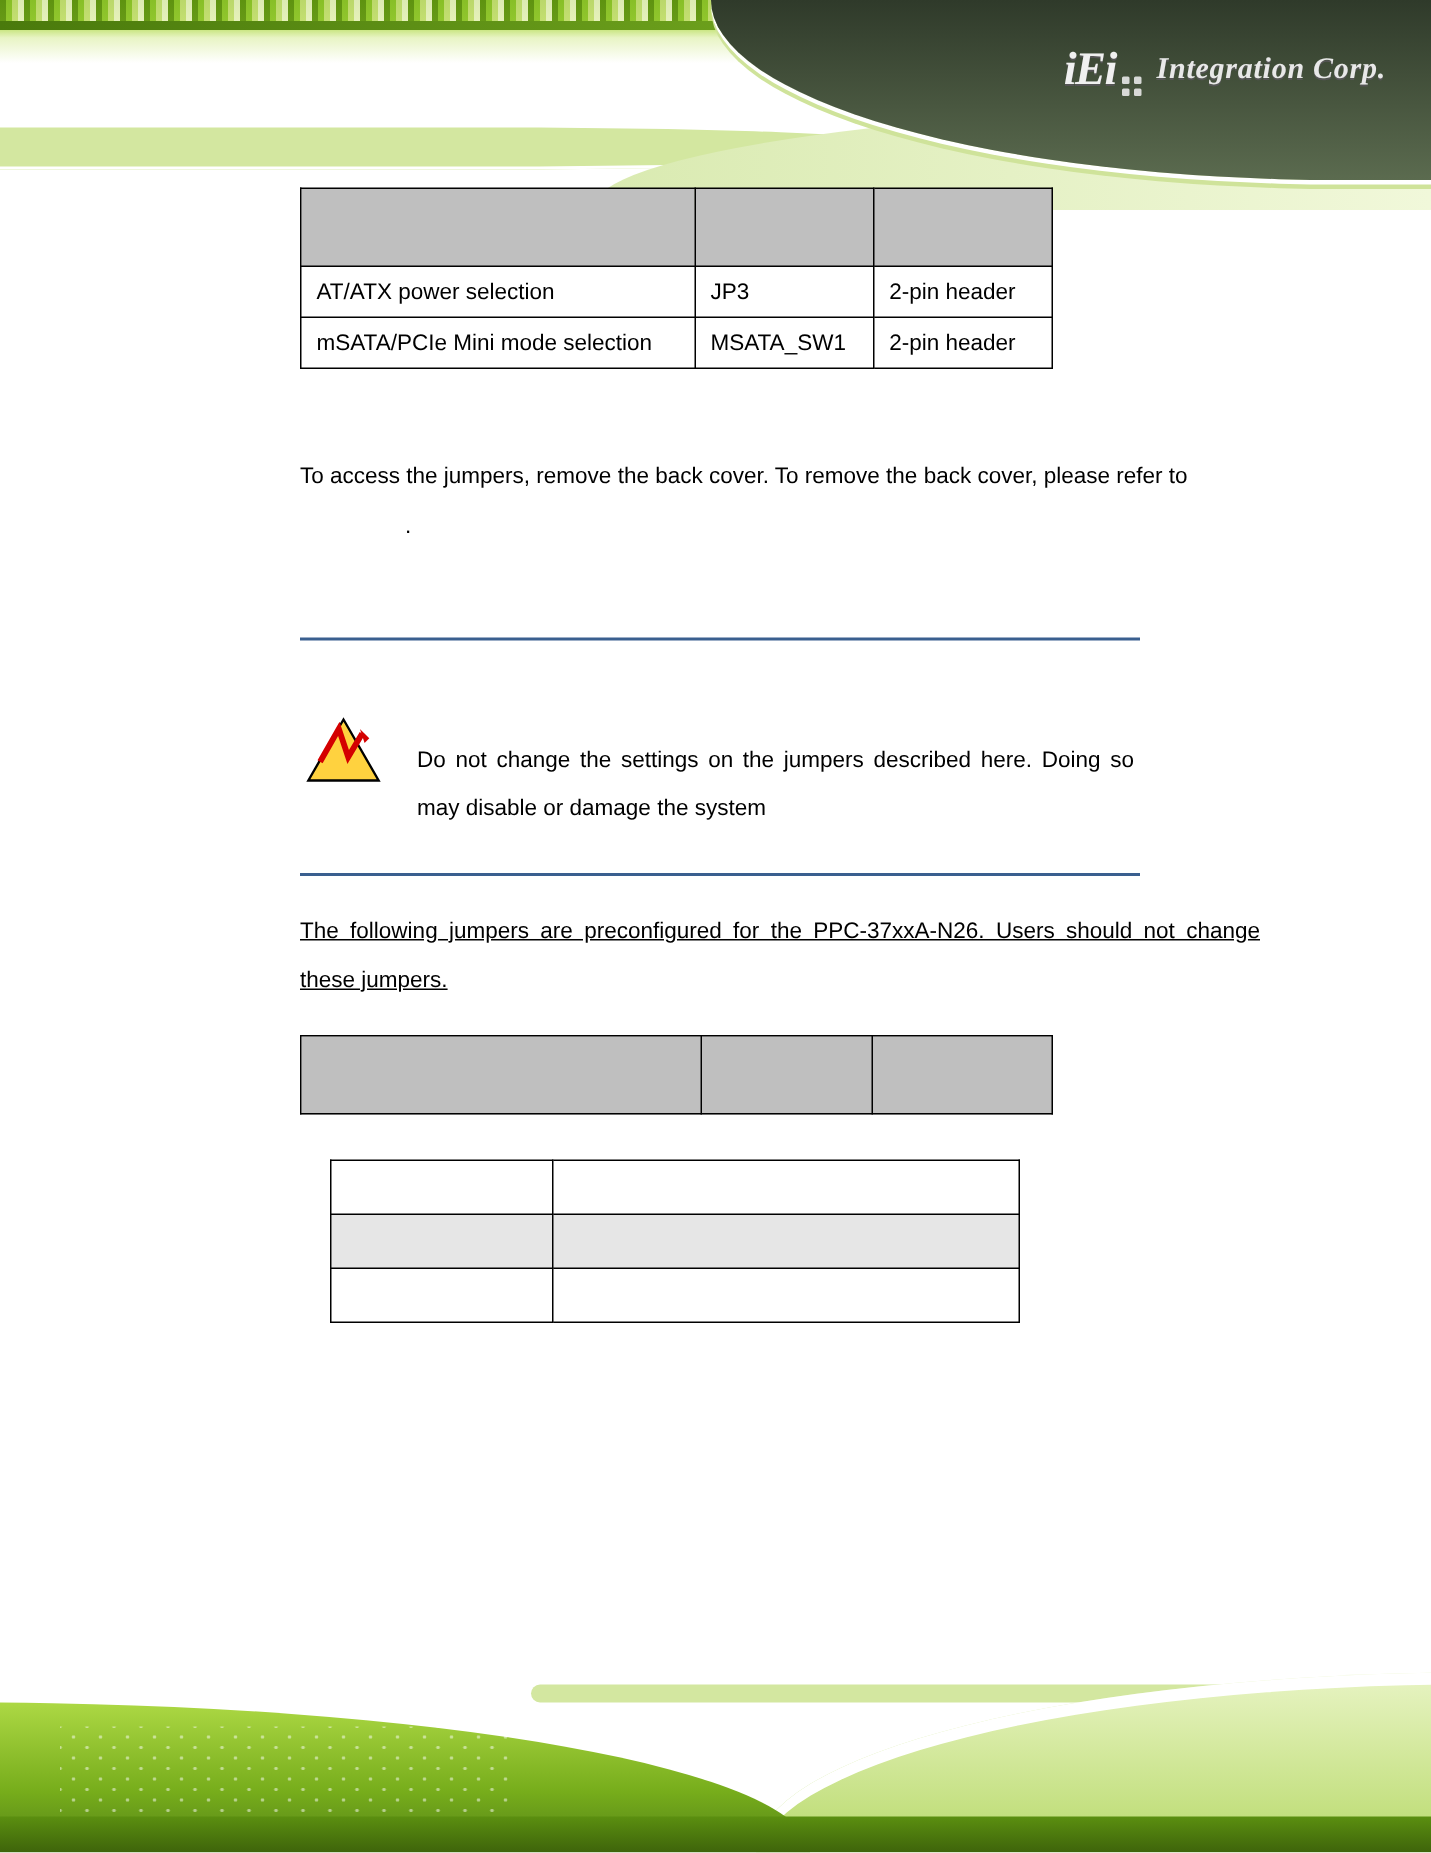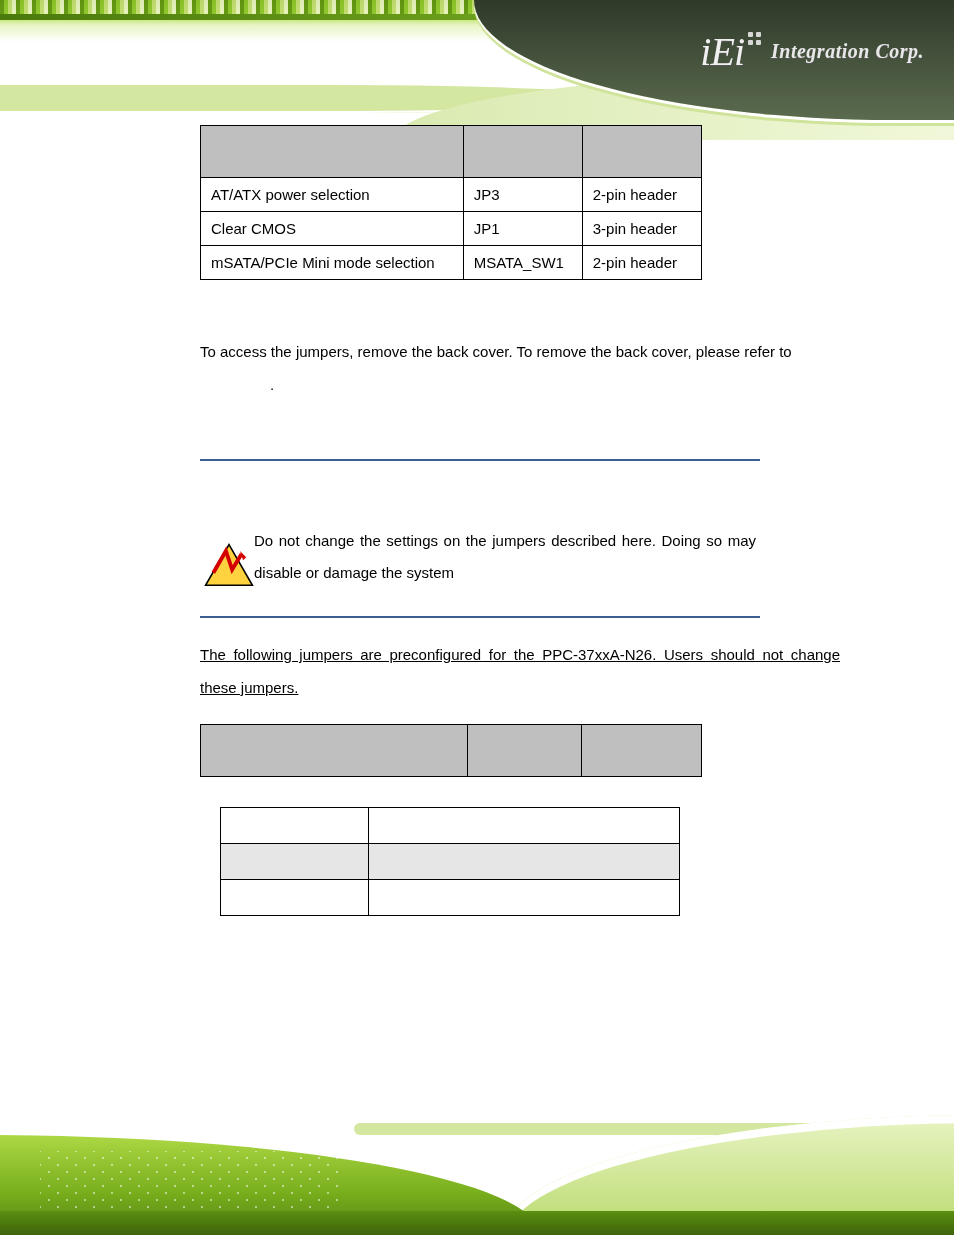--- a/index.html
+++ b/index.html
@@ -53,28 +53,28 @@
     position: absolute;
     top: 28px; right: 30px;
     color: #fff;
     display: flex;
     align-items: center;
     gap: 10px;
     z-index: 5;
   }
   .logo-iei {
     font-family: Georgia, 'Times New Roman', serif;
-    font-weight: 400;
+    font-weight: 700;
     font-style: italic;
-    font-size: 40px;
+    font-size: 31px;
     letter-spacing: -1px;
     color: #f0f0f0;
     text-shadow: 0 1px 0 #555;
     display: flex;
-    align-items: flex-start;
+    align-items: flex-end;
     gap: 4px;
   }
   .logo-dots {
     display: grid;
     grid-template-columns: repeat(2, 5px);
     grid-template-rows: repeat(2, 5px);
     gap: 3px;
     margin-top: 4px;
     opacity: 0.9;
   }
@@ -147,21 +147,22 @@
     width: 560px;
     margin-top: 58px;
   }
   .warn-sep {
     border: none;
     border-top: 2.5px solid #3a5f8f;
     margin: 0;
   }
   .warn-body {
     display: flex;
-    align-items: flex-end;
+    align-items: center;
+    gap: 24px;
     padding: 18px 4px 28px 4px;
   }
   .warn-icon {
     width: 50px; height: 46px;
     display: flex; align-items: center; justify-content: center;
   }
   .warn-text {
     flex: 1;
     padding-top: 46px;
     line-height: 2.1;
@@ -267,25 +268,20 @@
         <th></th>
       </tr>
     </thead>
     <tbody>
       <tr>
         <td>AT/ATX power selection</td>
         <td>JP3</td>
         <td>2-pin header</td>
       </tr>
       <tr>
-        <td>Clear CMOS</td>
-        <td>JP1</td>
-        <td>3-pin header</td>
-      </tr>
-      <tr>
         <td>mSATA/PCIe Mini mode selection</td>
         <td>MSATA_SW1</td>
         <td>2-pin header</td>
       </tr>
     </tbody>
   </table>
 
   <p class="para">
     <span>To access the jumpers, remove the back cover. To remove the back cover, please refer to </span>
     <span class="ref-blank"></span><span>.</span>

